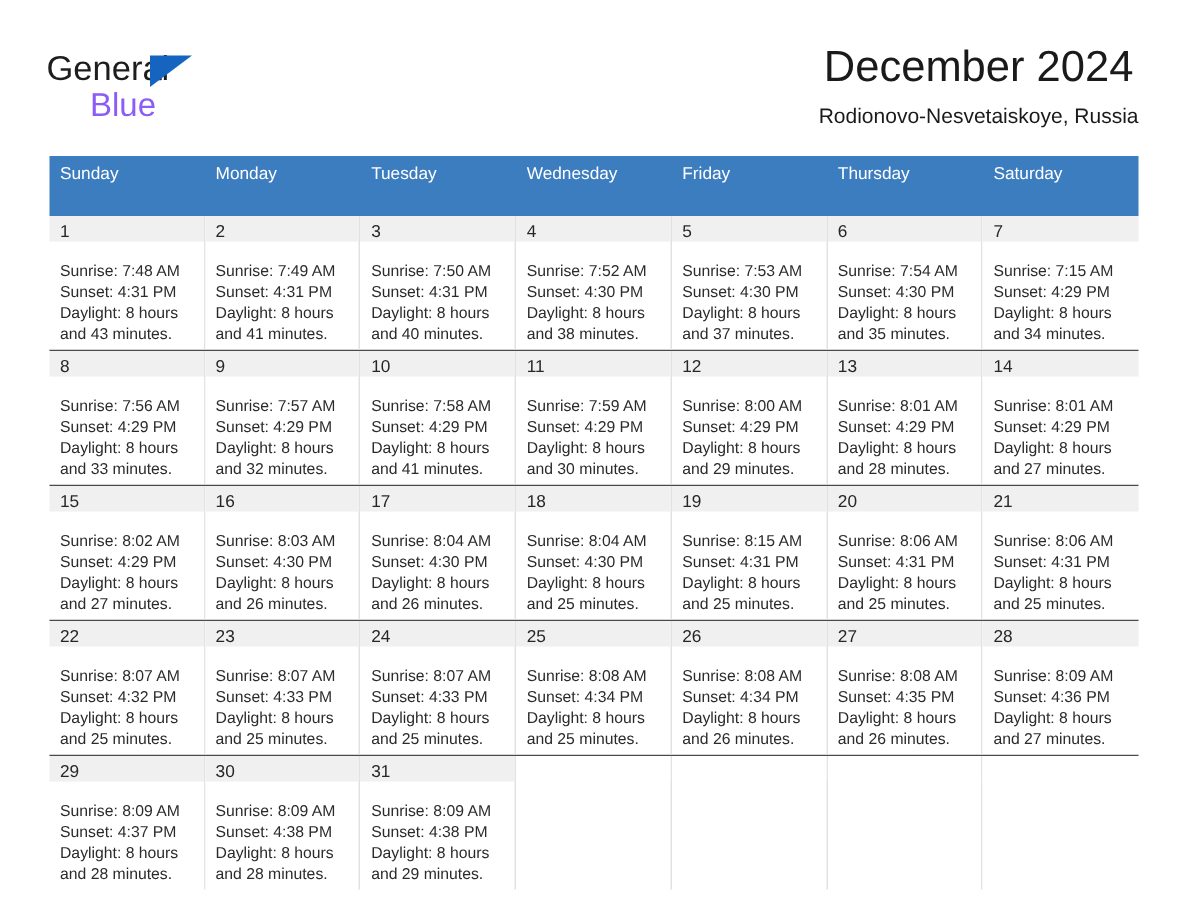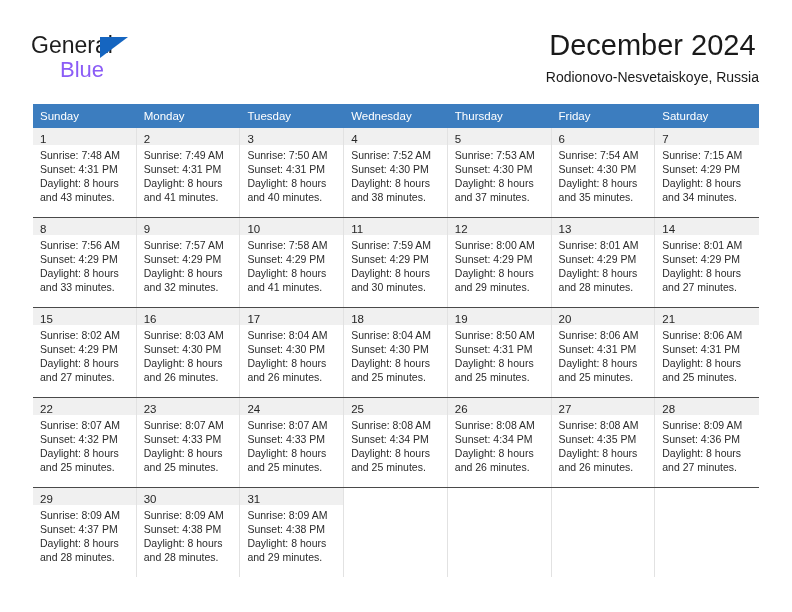--- a/index.html
+++ b/index.html
@@ -89,21 +89,21 @@
     width: 726px;
   }
   .weekhead {
     display: grid;
     grid-template-columns: repeat(7, 1fr);
     background: #3c7dbf;
   }
   .weekhead .dow {
     color: #ffffff;
     font-size: 11.5px;
-    padding: 5px 0 5px 7px;
+    padding: 5px 0 21px 7px;
     line-height: 14px;
     white-space: nowrap;
   }
   .weekrow {
     display: grid;
     grid-template-columns: repeat(7, 1fr);
     border-top: 1px solid #4a4a4a;
   }
   .weekrow:first-of-type {
     border-top: none;
@@ -122,21 +122,21 @@
     height: 17px;
     padding: 1px 0 0 7px;
     box-sizing: border-box;
   }
   .daynum {
     font-size: 11.5px;
     color: #262626;
     line-height: 15px;
   }
   .info {
-    padding: 3px 5px 0 7px;
+    padding: 13px 5px 0 7px;
   }
   .info div {
     font-size: 10.5px;
     line-height: 14px;
     color: #2b2b2b;
     white-space: nowrap;
   }
 </style>
 </head>
 <body>
@@ -157,22 +157,22 @@
     </div>
 
   </div>
 
   <div class="calendar">
     <div class="weekhead" id="weekhead">
         <div class="dow">Sunday</div>
         <div class="dow">Monday</div>
         <div class="dow">Tuesday</div>
         <div class="dow">Wednesday</div>
+        <div class="dow">Friday</div>
         <div class="dow">Thursday</div>
-        <div class="dow">Friday</div>
         <div class="dow">Saturday</div>
       </div>
     <div id="weekbody">
         <div class="weekrow">
           <div class="cell">
             <div class="daynum-bar"><span class="daynum">1</span></div>
             <div class="info">
               <div>Sunrise: 7:48 AM</div>
               <div>Sunset: 4:31 PM</div>
               <div>Daylight: 8 hours</div>
@@ -332,21 +332,21 @@
             <div class="info">
               <div>Sunrise: 8:04 AM</div>
               <div>Sunset: 4:30 PM</div>
               <div>Daylight: 8 hours</div>
               <div>and 25 minutes.</div>
             </div>
           </div>
           <div class="cell">
             <div class="daynum-bar"><span class="daynum">19</span></div>
             <div class="info">
-              <div>Sunrise: 8:50 AM</div>
+              <div>Sunrise: 8:15 AM</div>
               <div>Sunset: 4:31 PM</div>
               <div>Daylight: 8 hours</div>
               <div>and 25 minutes.</div>
             </div>
           </div>
           <div class="cell">
             <div class="daynum-bar"><span class="daynum">20</span></div>
             <div class="info">
               <div>Sunrise: 8:06 AM</div>
               <div>Sunset: 4:31 PM</div>

